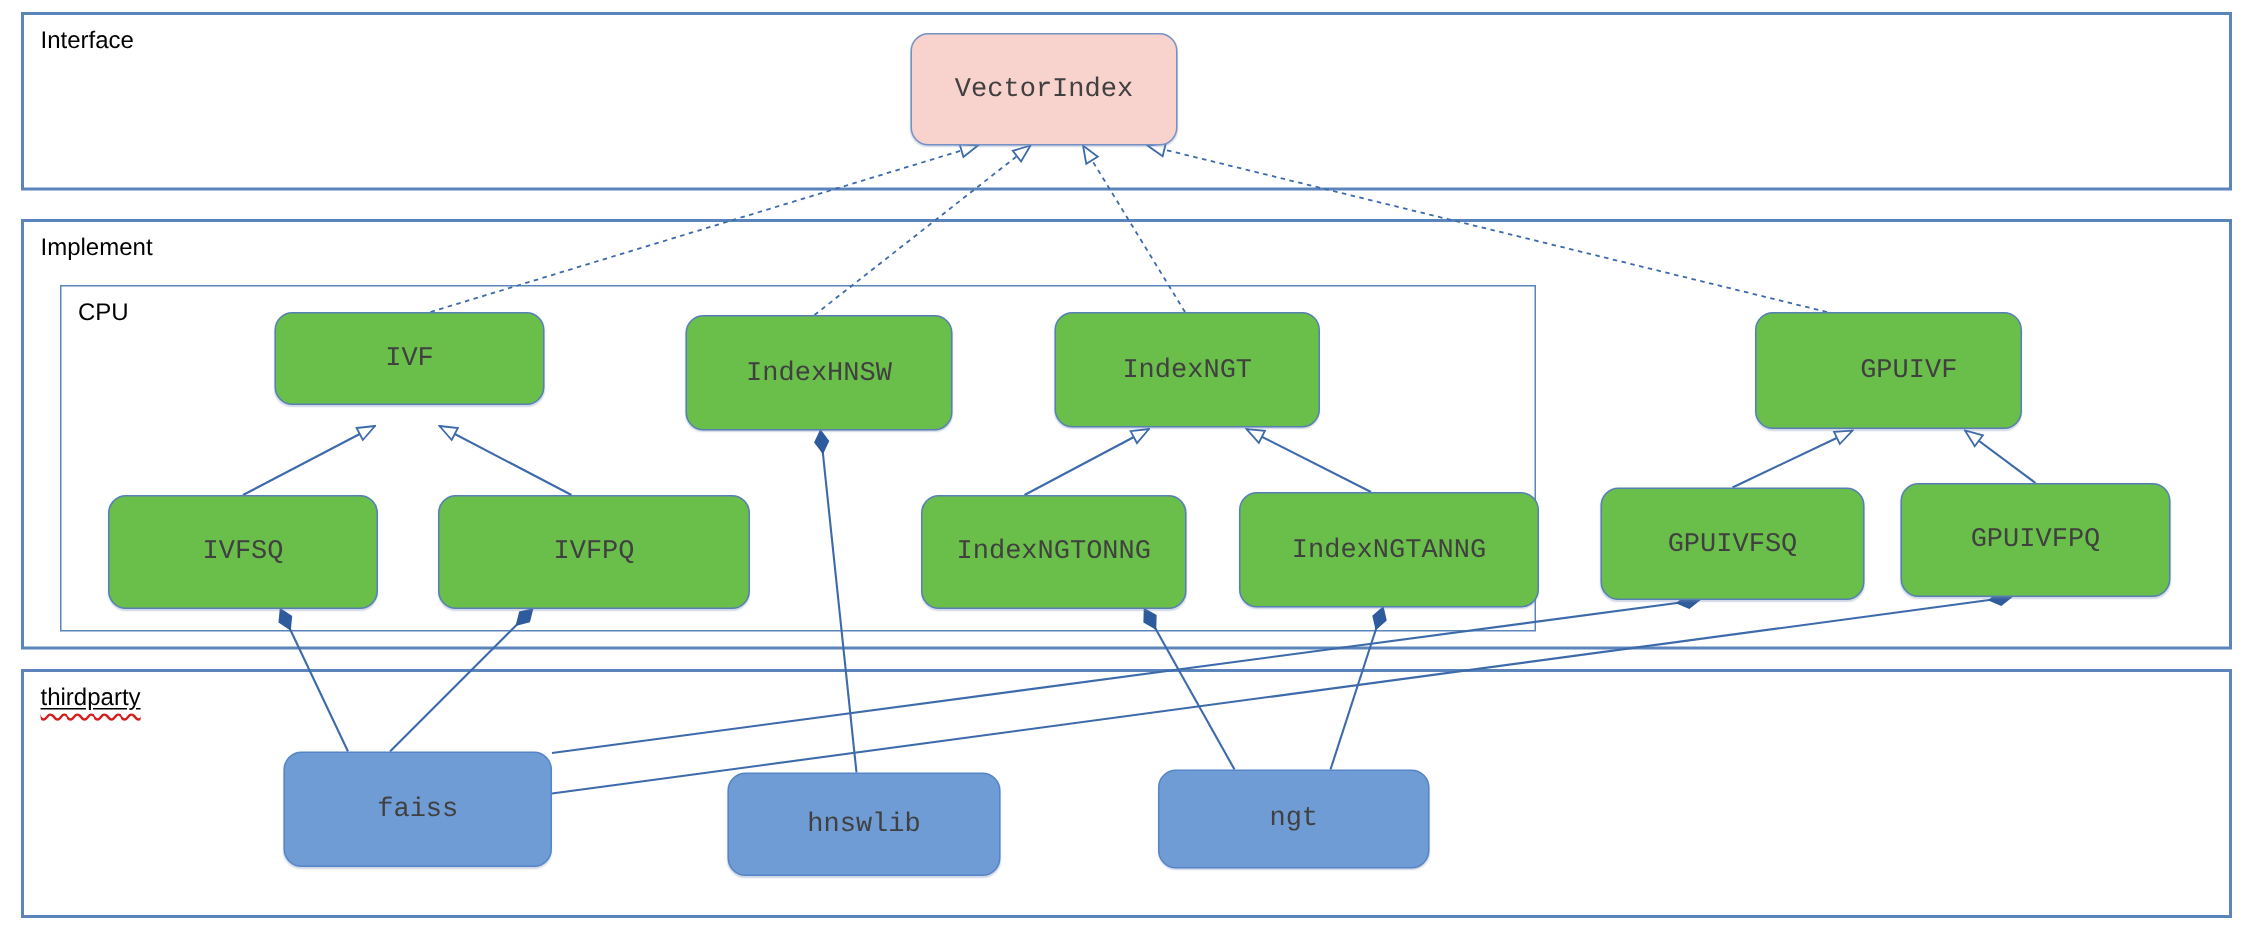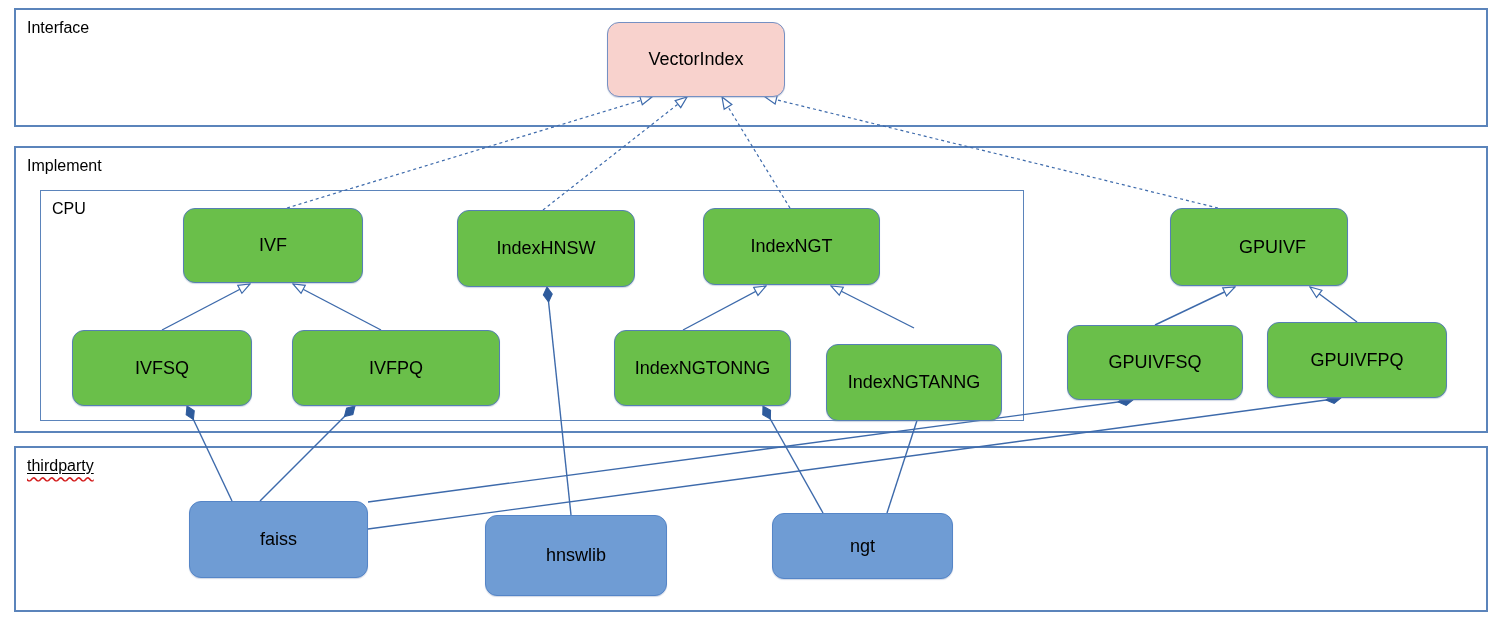--- a/index.html
+++ b/index.html
@@ -44,22 +44,22 @@
     position:absolute;left:0;top:0;width:1503px;height:628px;
     z-index:2;pointer-events:none;
   }
   .edge{stroke:var(--line,#3d6aab);stroke-width:1.4;fill:none;}
   .edge.realization{stroke-dasharray:3 3;stroke-width:1.2;}
   .node{
     position:absolute;
     box-sizing:border-box;
     border-radius:12px;
     display:flex;align-items:center;justify-content:center;
-    font-family:Liberation Sans, sans-serif;
-    font-size:18px;color:#000000;
+    font-family:Liberation Mono, monospace;
+    font-size:18px;color:#404040;
     text-align:center;
     z-index:3;
     box-shadow:0 1px 1px rgba(120,140,180,0.35);
   }
   .node.iface{background:var(--pink-fill,#f8d2cd);border:1.5px solid var(--pink-border,#7590c3);}
   .node.impl {background:var(--green-fill,#6abf4a);border:1.5px solid var(--green-border,#567fb4);}
   .node.third{background:var(--blue-fill,#6f9cd4);border:1.5px solid var(--blue-border,#5585c7);}
 </style>
 </head>
 <body>
@@ -107,26 +107,26 @@
       <line class="edge composition" x1="232" y1="501" x2="187" y2="406" marker-end="url(#m-diamond)"></line>
       <line class="edge composition" x1="260" y1="501" x2="355" y2="406" marker-end="url(#m-diamond)"></line>
       <line class="edge composition" x1="571" y1="515" x2="547" y2="287" marker-end="url(#m-diamond)"></line>
       <line class="edge composition" x1="823" y1="513" x2="763" y2="406" marker-end="url(#m-diamond)"></line>
       <line class="edge composition" x1="887" y1="513" x2="922" y2="405" marker-end="url(#m-diamond)"></line>
       <line class="edge composition" x1="368" y1="502" x2="1133" y2="400" marker-end="url(#m-diamond)"></line>
       <line class="edge composition" x1="368" y1="529" x2="1341" y2="398" marker-end="url(#m-diamond)"></line>
     </svg>
 
 <div class="node iface" style="left: 607px; top: 22px; width: 178px; height: 75px;">VectorIndex</div>
-    <div class="node impl" style="left: 183px; top: 208px; width: 180px; height: 75px;">IVF</div>
+    <div class="node impl" style="left: 183px; top: 208px; width: 180px; height: 62px;">IVF</div>
     <div class="node impl" style="left: 457px; top: 210px; width: 178px; height: 77px;">IndexHNSW</div>
     <div class="node impl" style="left: 703px; top: 208px; width: 177px; height: 77px;">IndexNGT</div>
     <div class="node impl" style="left: 72px; top: 330px; width: 180px; height: 76px;">IVFSQ</div>
     <div class="node impl" style="left: 292px; top: 330px; width: 208px; height: 76px;">IVFPQ</div>
     <div class="node impl" style="left: 614px; top: 330px; width: 177px; height: 76px;">IndexNGTONNG</div>
-    <div class="node impl" style="left: 826px; top: 328px; width: 176px; height: 77px; margin-top: 16px;">IndexNGTANNG</div>
+    <div class="node impl" style="left: 826px; top: 328px; width: 200px; height: 77px;">IndexNGTANNG</div>
     <div class="node impl" style="left: 1170px; top: 208px; width: 178px; height: 78px; padding-left: 27px;">GPUIVF</div>
     <div class="node impl" style="left: 1067px; top: 325px; width: 176px; height: 75px;">GPUIVFSQ</div>
     <div class="node impl" style="left: 1267px; top: 322px; width: 180px; height: 76px;">GPUIVFPQ</div>
     <div class="node third" style="left: 189px; top: 501px; width: 179px; height: 77px;">faiss</div>
-    <div class="node third" style="left: 485px; top: 515px; width: 182px; height: 81px;">hnswlib</div>
+    <div class="node third" style="left: 485px; top: 515px; width: 182px; height: 69px;">hnswlib</div>
     <div class="node third" style="left: 772px; top: 513px; width: 181px; height: 66px;">ngt</div>
   </div>
 
 </body></html>

